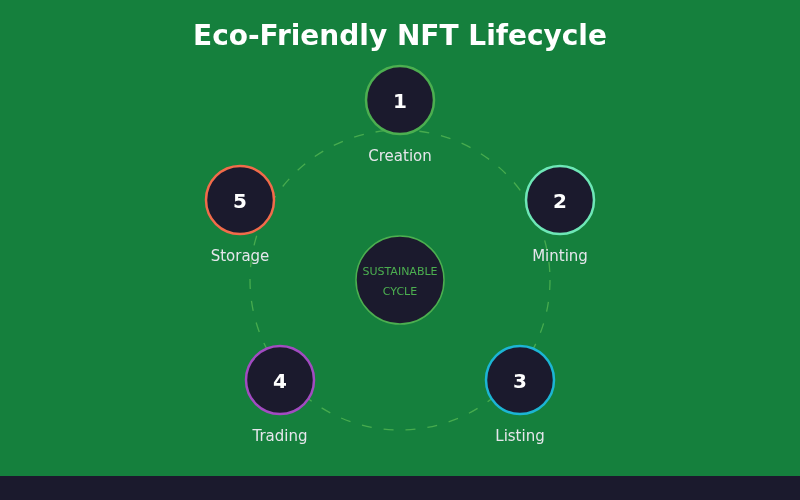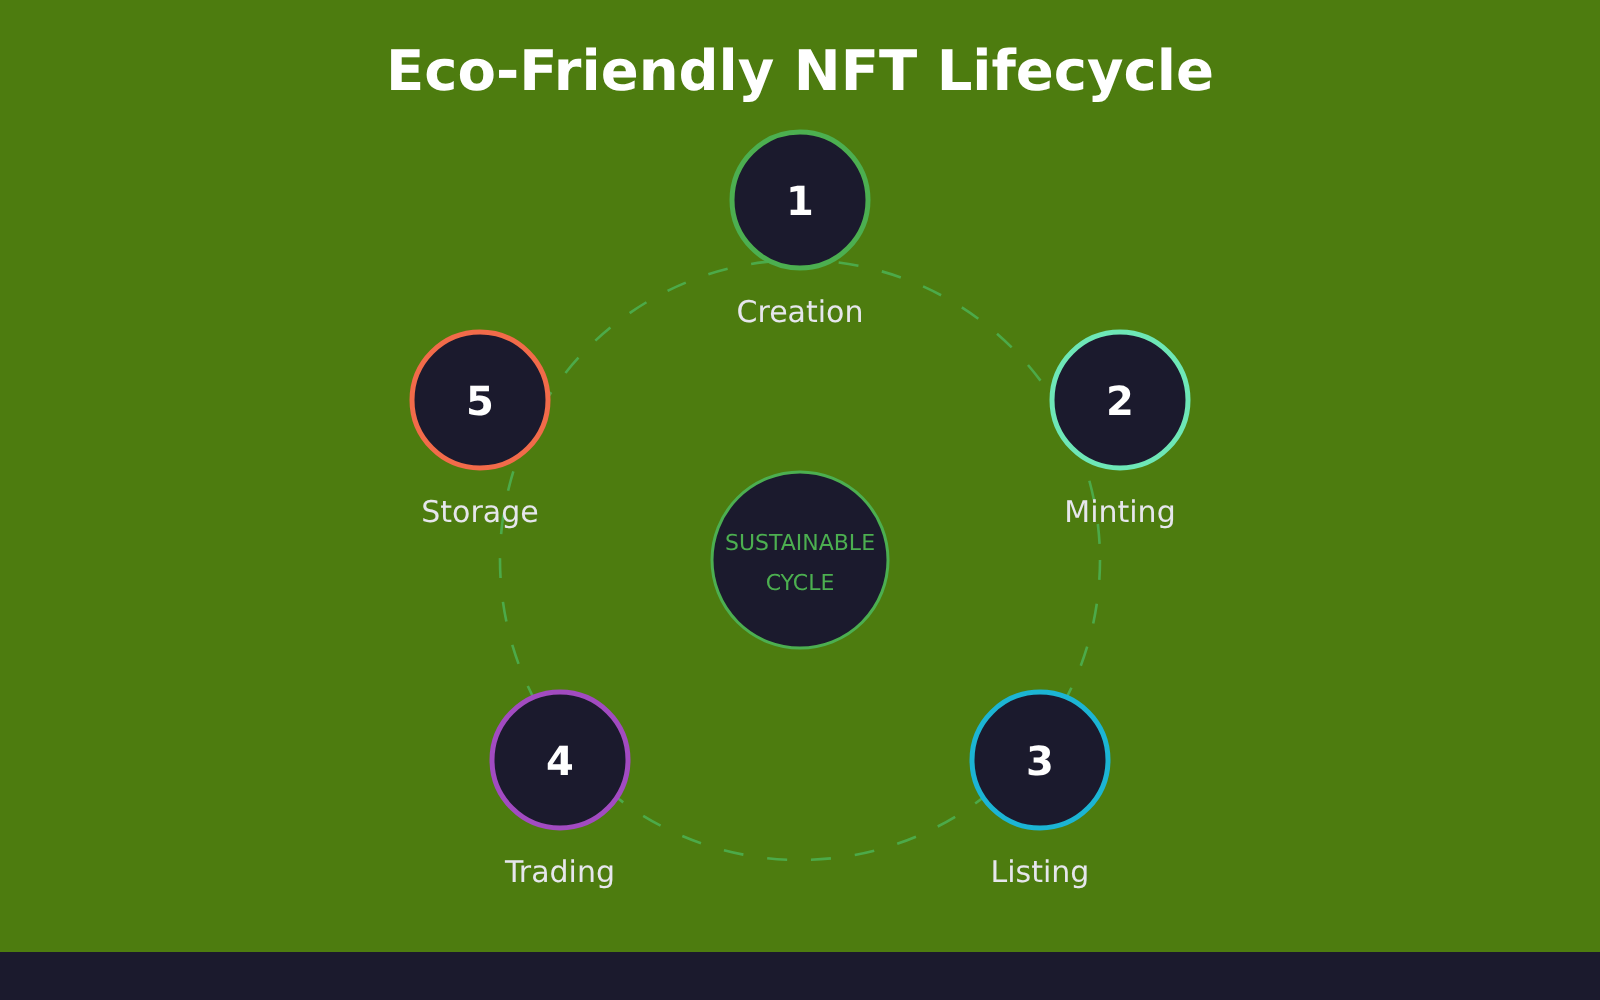--- a/index.html
+++ b/index.html
@@ -1,17 +1,17 @@
 <!DOCTYPE html>
 <html><head>
   <meta charset="utf-8">
   <style>
     html, body { margin: 0; padding: 0; background: #1b1a2d; }
     body { width: 800px; height: 500px; overflow: hidden; font-family: "DejaVu Sans", sans-serif; }
-    .stage { position: relative; width: 800px; height: 476px; background: #4d7c0f; }
+    .stage { position: relative; width: 800px; height: 476px; background: #15803d; }
     svg { position: absolute; left: 0; top: 0; }
     .title { font-family: "DejaVu Sans", sans-serif; font-weight: bold; font-size: 28px; fill: #ffffff; }
     .node-num { font-family: "DejaVu Sans", sans-serif; font-weight: bold; font-size: 20px; fill: #ffffff; }
     .node-label { font-family: "DejaVu Sans", sans-serif; font-size: 15px; fill: #e6e6ec; }
     .center-text { font-family: "DejaVu Sans", sans-serif; font-size: 11px; fill: #4caf50; }
   </style>
 </head>
 <body>
 
 <div class="stage">

